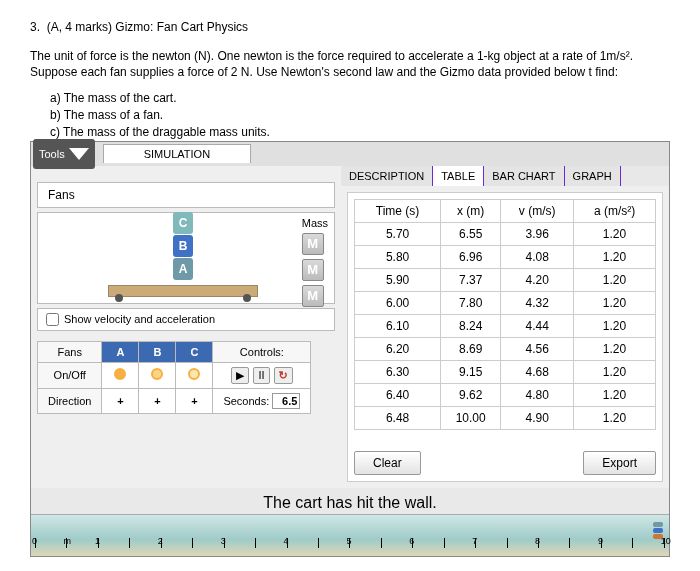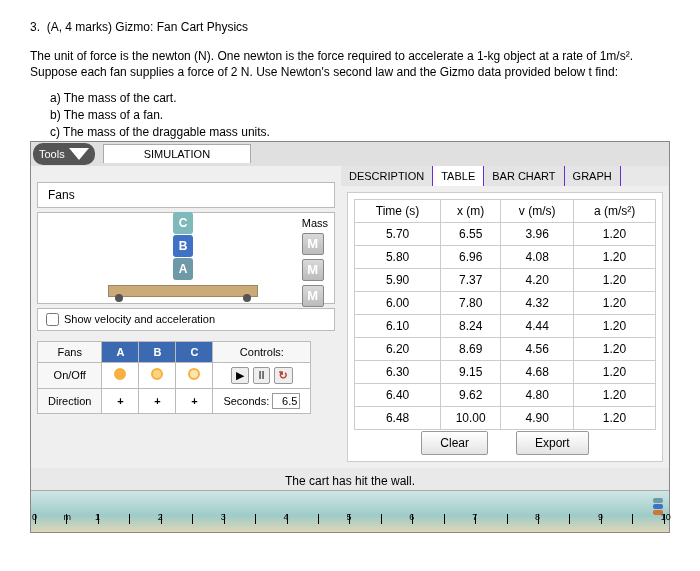--- a/index.html
+++ b/index.html
@@ -3,21 +3,21 @@
 <meta charset="utf-8">
 <style>
 * { margin:0; padding:0; box-sizing:border-box; font-family:Arial, Helvetica, sans-serif; }
 body { background:#fff; padding:20px 30px; width:700px; font-size:12px; color:#000; }
 .q { margin-bottom:14px; }
 .intro { margin-bottom:10px; line-height:1.35; }
 .parts { margin-left:20px; }
 .parts div { line-height:1.4; }
 .sim { border:1px solid #888; background:#e9e9e9; width:640px; }
 .toolbar { display:flex; align-items:center; background:#e0e0e0; height:24px; }
-.tools { font-size:11px; color:#fff; background:#555; display:inline-flex; align-items:center; padding:0 6px; height:22px; border-radius:10px; margin-left:2px;}
+.tools { font-size:11px; color:#fff; background:#555; display:inline-flex; align-items:center; padding:0 6px; height:30px; border-radius:3px; margin-left:2px;}
 .tools svg { height:12px; margin-left:4px; fill:#fff; }
 .simtab { background:#fff; border:1px solid #aaa; border-bottom:none; font-size:11px; padding:3px 40px; margin-left:8px; }
 .body { display:flex; background:#efefef; }
 .left { width:310px; padding:16px 6px 6px 6px; }
 .right { flex:1; padding:0; }
 .panel-title { background:#fff; border:1px solid #bbb; padding:5px 10px; font-size:12px; }
 .stage { background:#fff; border:1px solid #bbb; height:92px; position:relative; margin-top:4px; }
 .mass-col { position:absolute; right:6px; top:4px; text-align:center; }
 .mass-col .lbl { font-size:11px; margin-bottom:4px; }
 .mass-box { width:22px;height:22px; background:linear-gradient(#d9d9d9,#bbb); border:1px solid #888; border-radius:2px; color:#fff; font-weight:bold; display:flex; align-items:center; justify-content:center; font-size:13px; margin-bottom:4px;}
@@ -34,32 +34,32 @@
 .ctrl-tbl { margin-top:10px; border-collapse:collapse; font-size:11px; }
 .ctrl-tbl td { border:1px solid #bbb; background:#fff; padding:4px 10px; text-align:center; }
 .ctrl-tbl td.h { background:#f7f7f7; font-weight:normal; }
 .ctrl-tbl td.sel { background:#3c6ab2; color:#fff; font-weight:bold; }
 .ctrl-icons{ display:flex; gap:4px; justify-content:center;}
 .ctrl-icons span{border:1px solid #999;border-radius:2px;padding:1px 4px;background:#eee;}
 .redo{color:#c0392b;font-weight:bold;}
 .led{ width:12px;height:12px;border-radius:50%;border:2px solid #f6b042;display:inline-block;margin:0 2px;}
 .ledA{background:#f6b042;} .ledB{background:#fbd484;} .ledC{background:#fce6b0;}
 .plus{font-weight:bold;}
-.secinput{width:28px;border:1px solid #999;background:#fff;text-align:right;padding:1px 2px;font-size:11px;}
+.secinput{width:28px;border:1px solid #999;background:#fff;text-align:right;padding:1px 2px;font-size:11px;font-weight:bold;}
 
 .tabs { display:flex; background:#e8e8e8; }
 .tab { font-size:11px; padding:4px 8px; background:#e4e4e4; border-right:1px solid #6d28d9; }
 .tab.active{ background:#fff; }
 .rpanel { background:#fff; margin:6px; border:1px solid #ccc; padding:6px; }
 table.data { border-collapse:collapse; width:100%; font-size:12px; }
 table.data th, table.data td { border:1px solid #ccc; padding:4px 0; text-align:center; }
 table.data th { background:#fff; font-weight:normal; }
-.btnrow{display:flex;justify-content:center;margin-top:1px;gap:28px;}
+.btnrow{display:flex;justify-content:space-between;margin-top:21px;gap:28px;}
 .btn{border:1px solid #999;background:linear-gradient(#fff,#e3e3e3);padding:4px 18px;font-size:12px;border-radius:2px;}
-.hitmsg{text-align:center;font-size:12px;padding:6px 0 2px 0;background:#e9e9e9;}
+.hitmsg{text-align:center;font-size:16px;padding:6px 0 2px 0;background:#e9e9e9;}
 .ruler{height:42px;background:linear-gradient(#cfe7e6,#9fcbc8 60%,#e0d7b6);position:relative;border-top:1px solid #aaa;}
 .ticks{position:absolute;bottom:0;left:0;right:0;height:18px;display:flex;justify-content:space-between;padding:0 4px;}
 .tick{width:1px;height:10px;background:#000;position:relative;}
 .tick span{position:absolute;top:-2px;left:-3px;font-size:9px;}
 .marker{position:absolute;right:6px;bottom:16px;width:10px;}
 .marker div{width:10px;height:5px;border-radius:2px;margin-bottom:1px;}
 .mA{background:#c73;} .mB{background:#3f72c4;} .mC{background:#6e99a7;}
 </style>
 </head>
 <body>

